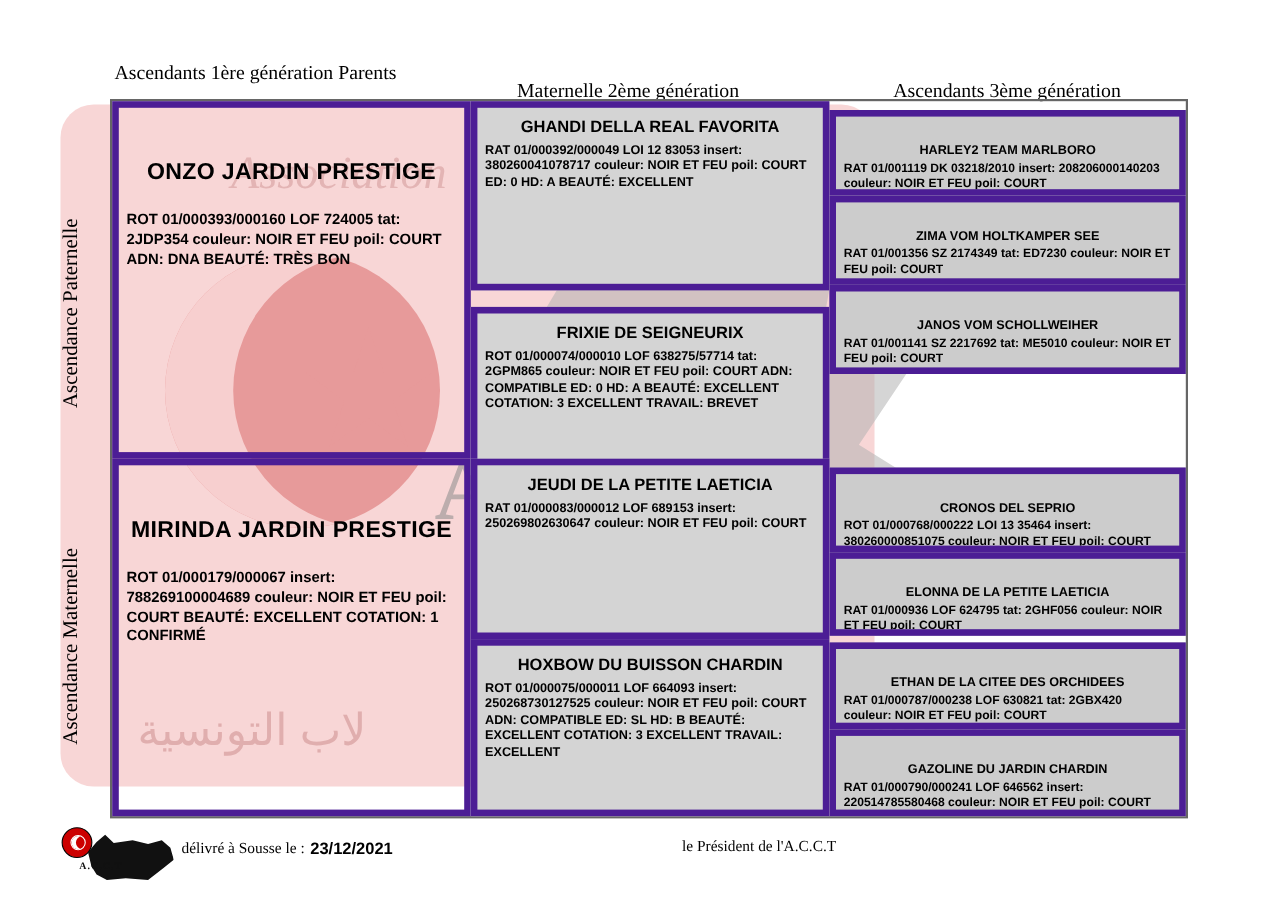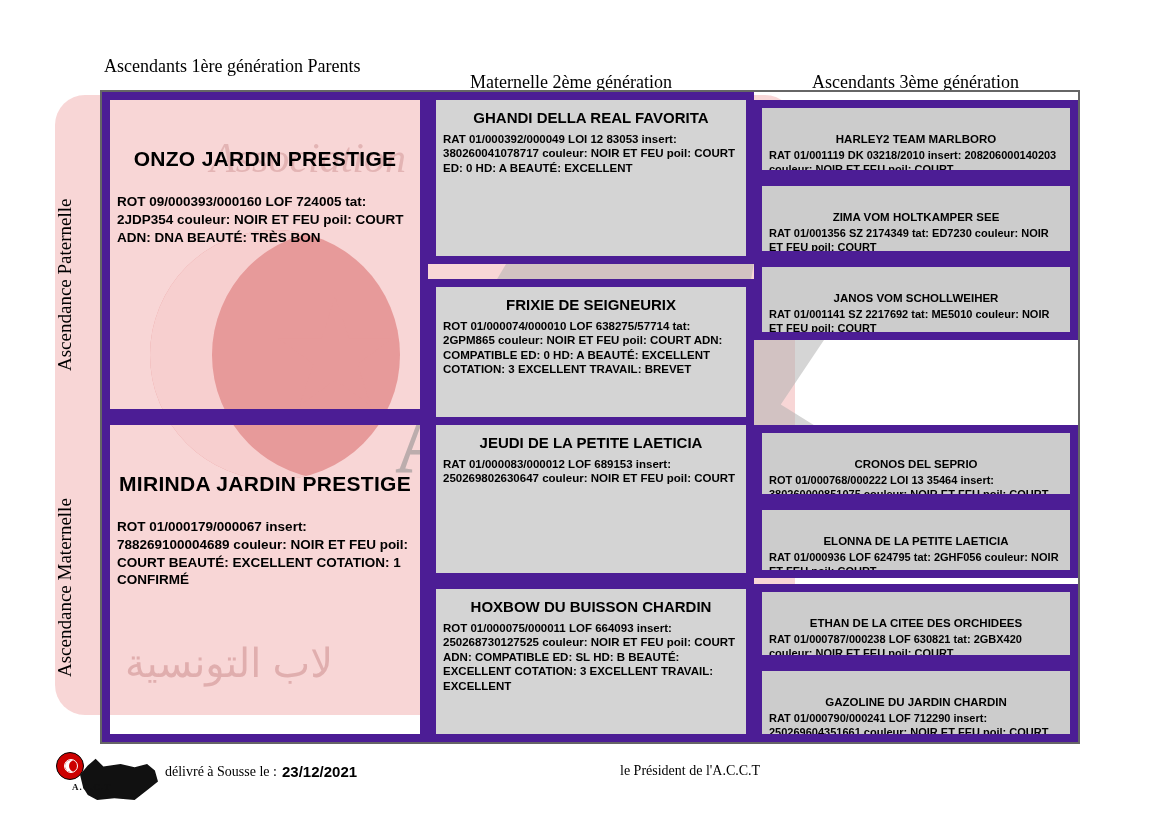--- a/index.html
+++ b/index.html
@@ -138,21 +138,21 @@
     top: 90px;
     width: 980px;
     height: 654px;
     border: 2px solid #666;
     box-sizing: border-box;
   }
 
   
   .cell {
     position: absolute;
-    border: 8px solid #4c1d95;
+    border: 6px solid #4c1d95;
     box-sizing: border-box;
     padding: 5px 7px;
     overflow: hidden;
   }
   .cell.gen1 { background: transparent; }
   .cell.gen2 { background: #d4d4d4; }
   .cell.gen3 { background: #cccccc; }
 
   .cname {
     text-align: center;
@@ -272,21 +272,21 @@
   <div class="col-head" id="head-gen2">Maternelle 2ème génération</div>
   <div class="col-head" id="head-gen3">Ascendants 3ème génération</div>
 
   <div class="side-label" id="side-pat">Ascendance Paternelle</div>
   <div class="side-label" id="side-mat">Ascendance Maternelle</div>
 
   <div id="frame"></div>
 
   <div class="cell gen1" style="left:102px; top:92px; width:326px; height:325px;">
     <div class="cname">ONZO JARDIN PRESTIGE</div>
-    <div class="cdetail">ROT 09/000393/000160 LOF 724005 tat: 2JDP354 couleur: NOIR ET FEU poil: COURT ADN: DNA BEAUTÉ: TRÈS BON</div>
+    <div class="cdetail">ROT 01/000393/000160 LOF 724005 tat: 2JDP354 couleur: NOIR ET FEU poil: COURT ADN: DNA BEAUTÉ: TRÈS BON</div>
   </div>
 
   <div class="cell gen1" style="left:102px; top:417px; width:326px; height:325px;">
     <div class="cname">MIRINDA JARDIN PRESTIGE</div>
     <div class="cdetail">ROT 01/000179/000067 insert: 788269100004689 couleur: NOIR ET FEU poil: COURT BEAUTÉ: EXCELLENT COTATION: 1 CONFIRMÉ</div>
   </div>
 
   <div class="cell gen2" style="left:428px; top:92px; width:326px; height:172px;">
     <div class="cname">GHANDI DELLA REAL FAVORITA</div>
     <div class="cdetail">RAT 01/000392/000049 LOI 12 83053 insert: 380260041078717 couleur: NOIR ET FEU poil: COURT ED: 0 HD: A BEAUTÉ: EXCELLENT</div>
@@ -333,21 +333,21 @@
     <div class="cdetail">RAT 01/000936 LOF 624795 tat: 2GHF056 couleur: NOIR ET FEU poil: COURT</div>
   </div>
 
   <div class="cell gen3" style="left:754px; top:584px; width:324px; height:79px;">
     <div class="cname">ETHAN  DE  LA  CITEE  DES  ORCHIDEES</div>
     <div class="cdetail">RAT 01/000787/000238 LOF 630821 tat: 2GBX420 couleur: NOIR ET FEU poil: COURT</div>
   </div>
 
   <div class="cell gen3" style="left:754px; top:663px; width:324px; height:79px;">
     <div class="cname">GAZOLINE  DU  JARDIN  CHARDIN</div>
-    <div class="cdetail">RAT 01/000790/000241 LOF 712290 insert: 250269604351661 couleur: NOIR ET FEU poil: COURT</div>
+    <div class="cdetail">RAT 01/000790/000241 LOF 646562 insert: 220514785580468 couleur: NOIR ET FEU poil: COURT</div>
   </div>
 
   <div id="footer-logo">
     <div id="logo-circle"></div>
     <div id="logo-dog"></div>
     <div id="logo-acct">A.C.C.T</div>
   </div>
   <div id="delivre">délivré à Sousse le :</div>
   <div id="delivre-date">23/12/2021</div>
   <div id="president">le Président de l'A.C.C.T</div>

